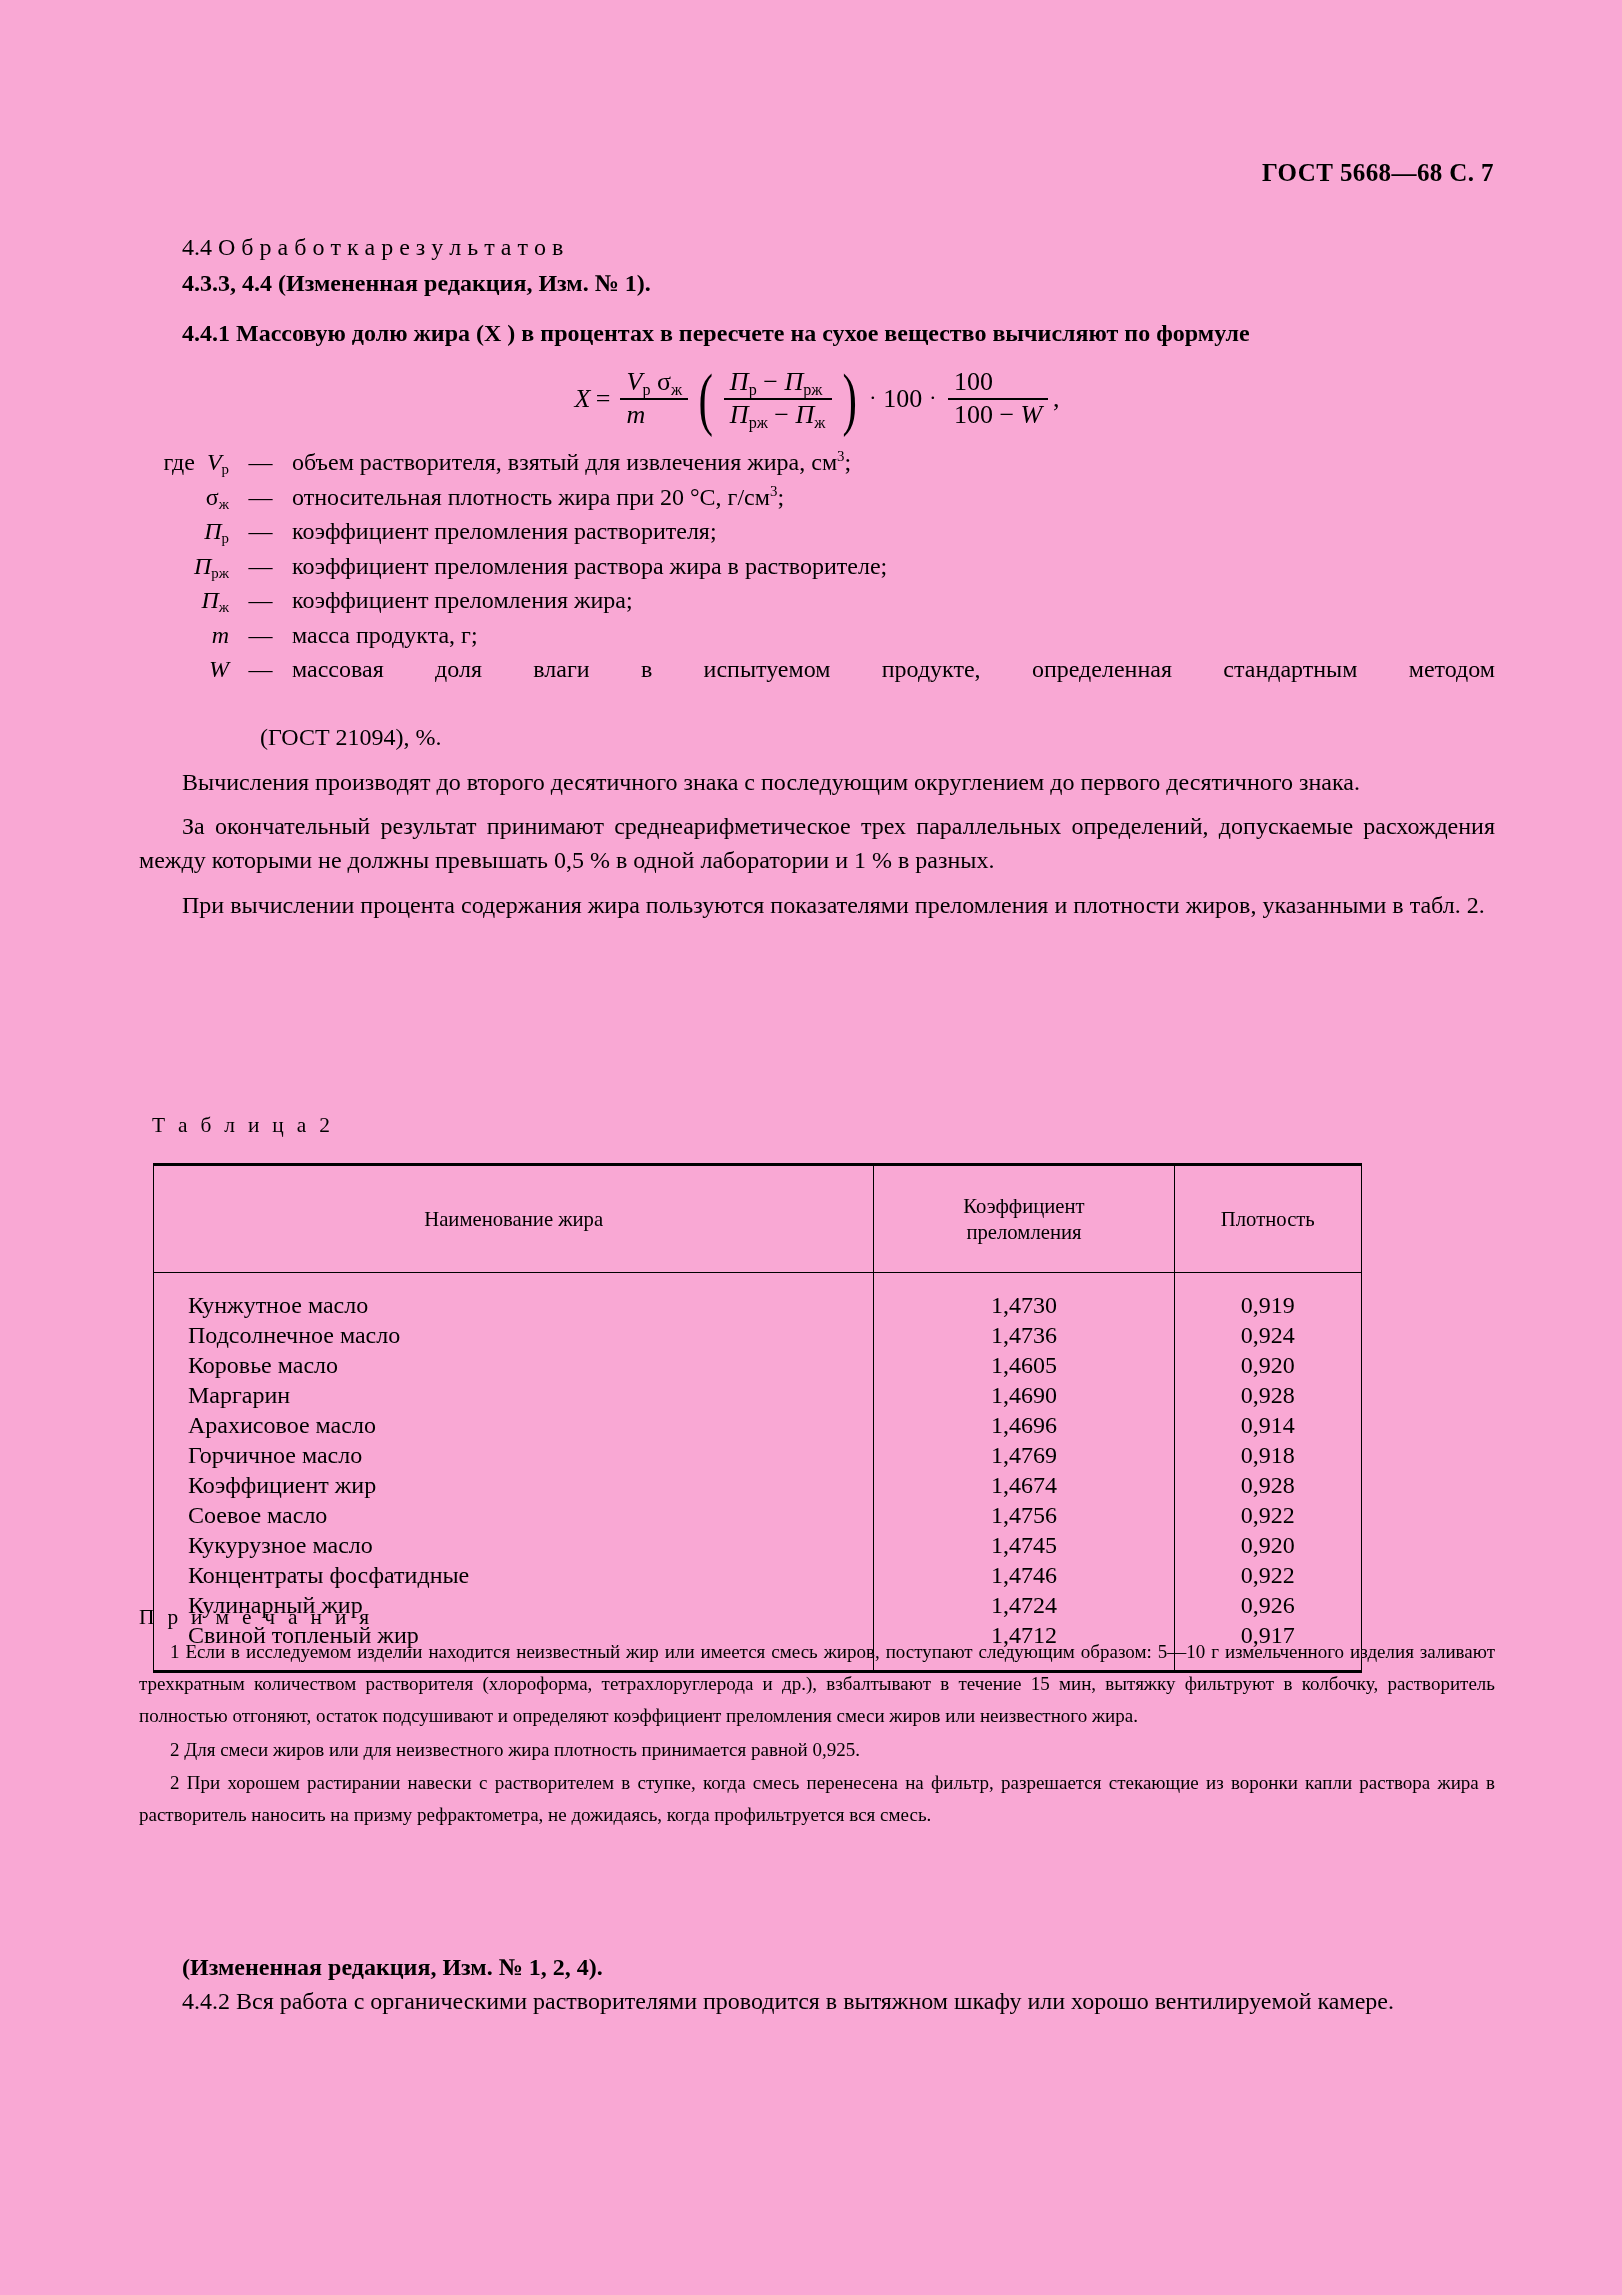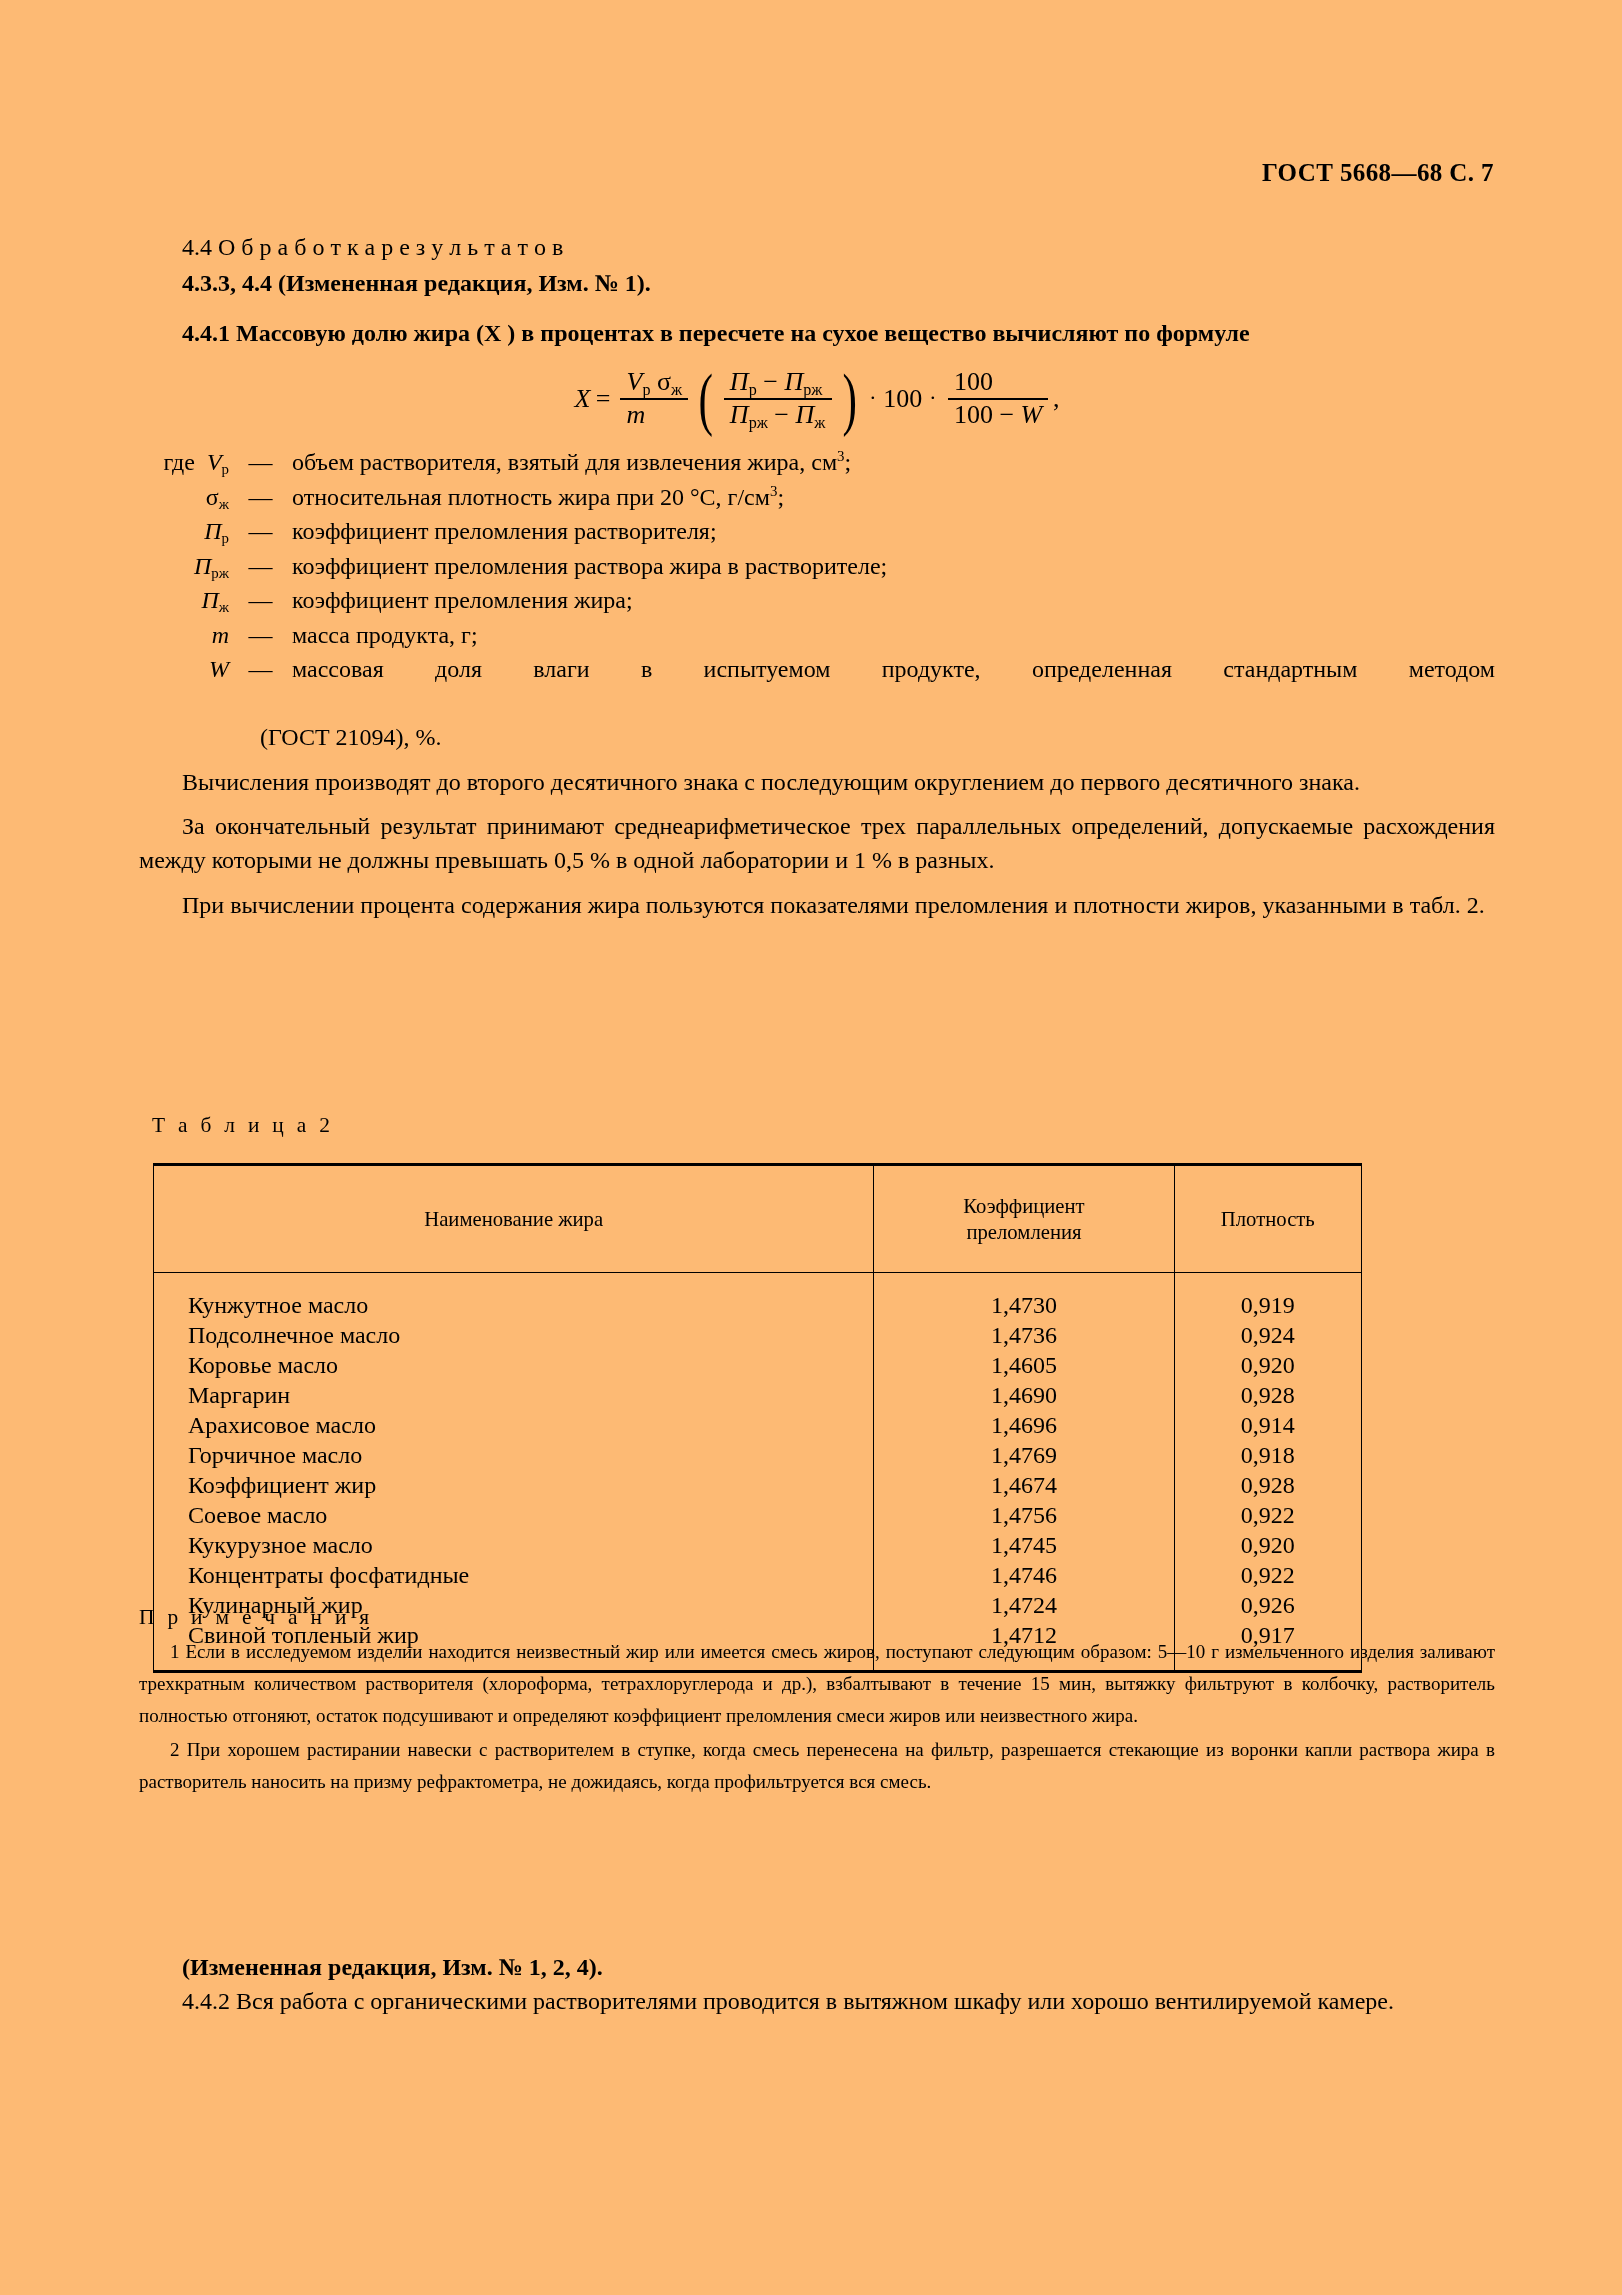--- a/index.html
+++ b/index.html
@@ -8,21 +8,21 @@
     background: #ffffff;
   }
   body {
     font-family: "Liberation Serif", "DejaVu Serif", serif;
     color: #000000;
   }
   .page {
     position: relative;
     width: 1623px;
     height: 2295px;
-    background: #fdba74;
+    background: #f9a8d4;
     box-sizing: border-box;
     overflow: hidden;
   }
 
   
   .hdr {
     position: absolute;
     top: 159px;
     right: 129px;
     font-size: 25px;
@@ -380,20 +380,21 @@
             <div class="tline">0,917</div>
           </div>
         </td>
       </tr>
     </tbody>
   </table>
 
   <div class="notes">
     <div class="notes-title">П р и м е ч а н и я</div>
     <p class="note">1 Если в исследуемом изделии находится неизвестный жир или имеется смесь жиров, поступают следующим образом: 5—10 г измельченного изделия заливают трехкратным количеством растворителя (хлороформа, тетрахлоруглерода и др.), взбалтывают в течение 15 мин, вытяжку фильтруют в колбочку,  растворитель полностью отгоняют, остаток  подсушивают  и  определяют коэффициент преломления  смеси  жиров или неизвестного жира.</p>
+    <p class="note">2 Для смеси жиров или для неизвестного жира плотность принимается равной 0,925.</p>
     <p class="note">2 При хорошем растирании навески с растворителем в ступке, когда смесь перенесена на фильтр, разрешается стекающие из воронки капли раствора жира в растворитель наносить на призму рефрактометра, не дожидаясь, когда профильтруется вся смесь.</p>
   </div>
 
   <div class="tail">
     <p class="p nojust b" style="text-indent:43px; margin:0;">(Измененная редакция, Изм. № 1, 2, 4).</p>
     <p class="p ind" style="margin:0;">4.4.2 Вся работа с органическими растворителями проводится в вытяжном шкафу или хорошо вентилируемой камере.</p>
   </div>
 
 </div>
 

